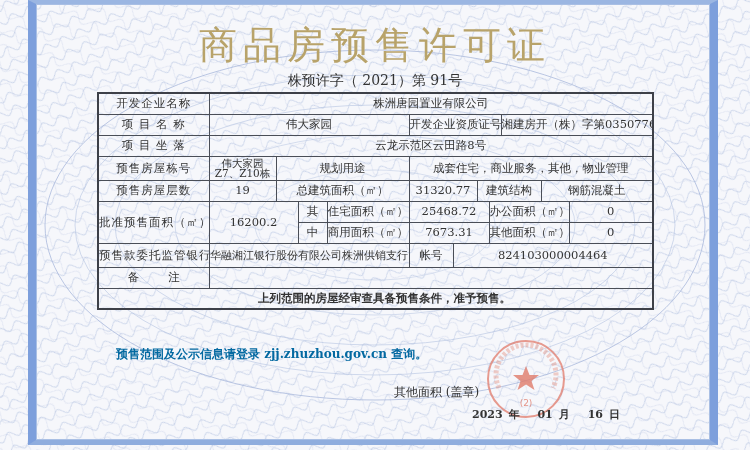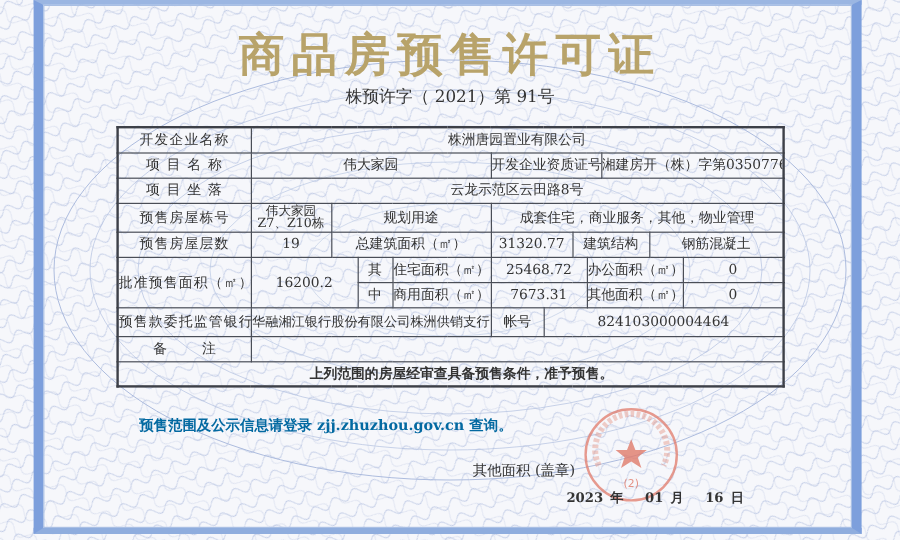--- a/index.html
+++ b/index.html
@@ -15,29 +15,29 @@
     border-left: 8px solid #7d9fdc; border-right: 8px solid #7d9fdc;
     border-bottom: 5px solid #8fadde; border-top: 4px solid #9bb6e2;
     box-sizing: border-box;
   }
   .frame-inner {
     position: absolute; left: 36px; top: 4px; width: 674px; height: 436px;
     border: 1px solid #a9bfe4; box-sizing: border-box;
   }
   .title {
     position: absolute; left: 150px; top: 22px; width: 450px; text-align: center;
-    font-family: "DejaVu Serif", serif; font-weight: bold; font-size: 38px;
+    font-family: "DejaVu Serif", serif; font-weight: normal; font-size: 38px;
     letter-spacing: 6px; color: #b8a36a; line-height: 46px;
   }
   .permit-no {
     position: absolute; left: 150px; top: 72px; width: 450px; text-align: center;
     font-size: 14px; color: #333;
   }
   table.cert {
-    position: absolute; left: 97px; top: 105px; width: 555px;
+    position: absolute; left: 97px; top: 92px; width: 555px;
     border-collapse: collapse; table-layout: fixed;
     font-size: 11.5px; color: #333;
   }
   table.cert td {
     border: 1px solid #4a4e57; text-align: center; vertical-align: middle;
     padding: 0; line-height: 13px; overflow: hidden; white-space: nowrap;
   }
   table.cert { border: 2px solid #3d4048; }
   .h22 { height: 21px; }
   .lbl { letter-spacing: 1px; }

